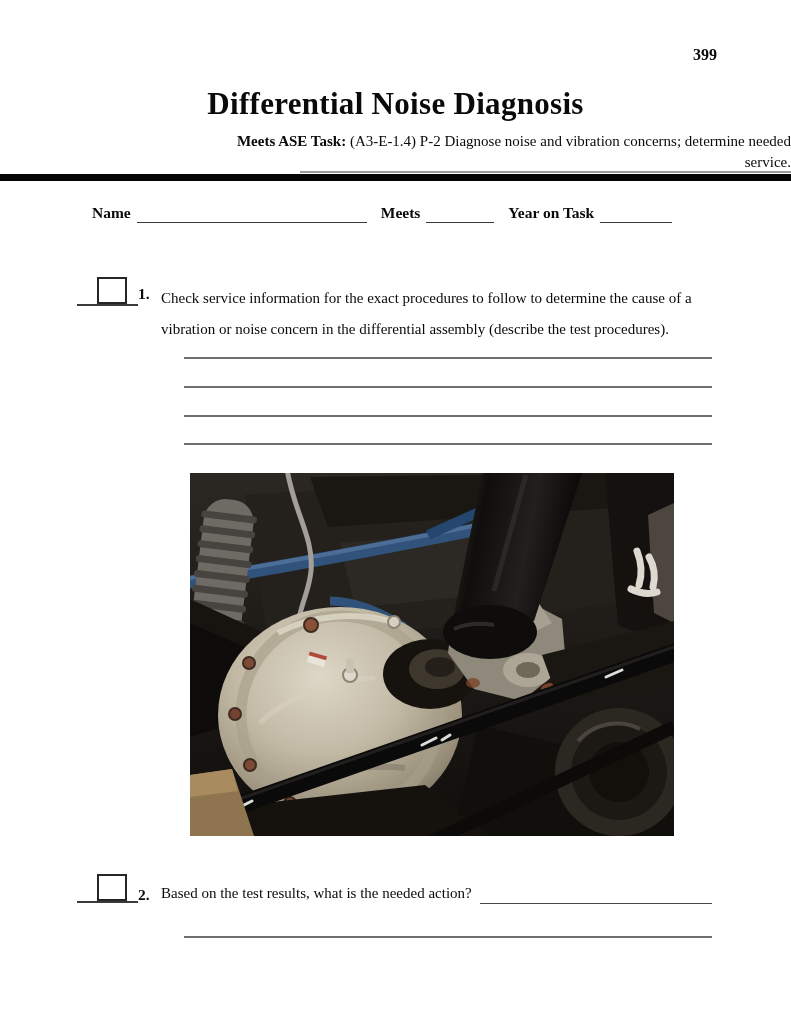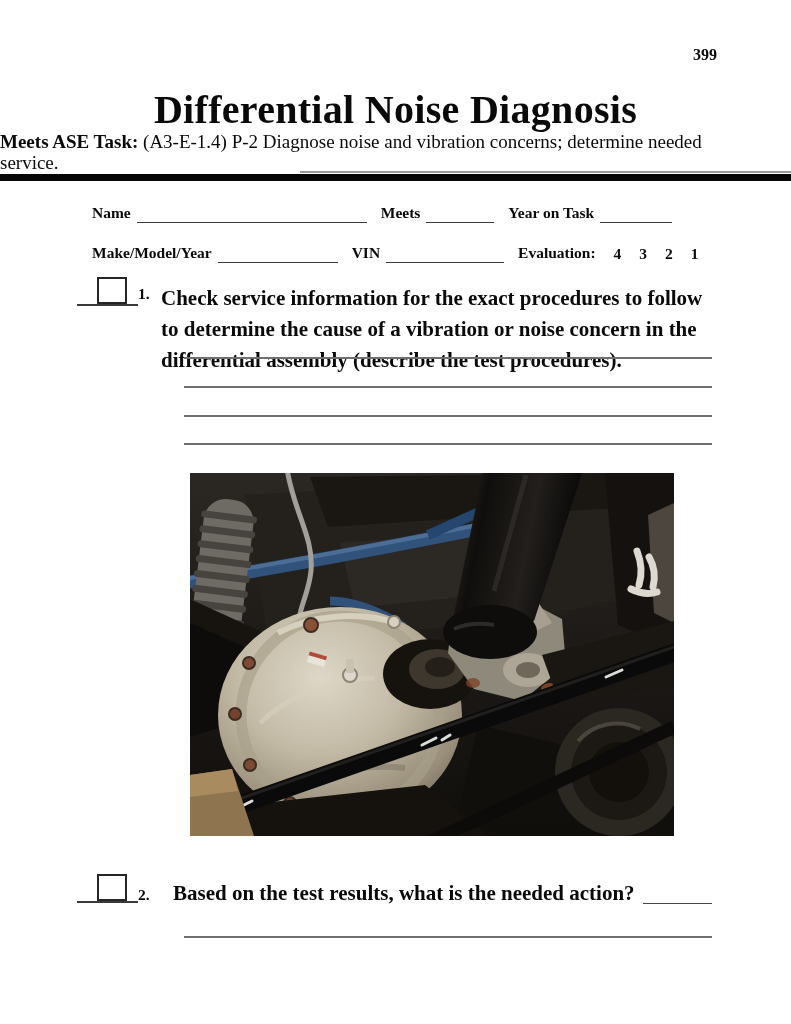--- a/index.html
+++ b/index.html
@@ -2,43 +2,43 @@
 <html><head>
 <meta charset="utf-8">
 <style>
   html,body{margin:0;padding:0;background:#ffffff;}
   .page{
     position:relative;width:791px;height:1024px;background:#ffffff;
     font-family:"Liberation Serif","DejaVu Serif",serif;color:#0a0a0a;overflow:hidden;
   }
   .pagenum{position:absolute;top:46px;right:74px;font-size:16px;font-weight:bold;}
   .title{position:absolute;top:86px;left:0;width:100%;text-align:center;
-    font-size:40px;font-weight:bold;letter-spacing:0.3px;}
-  .subtitle{position:absolute;top:131px;left:0;width:100%;text-align:left;
-    font-size:19px;line-height:21px;}
+    font-size:31px;font-weight:bold;letter-spacing:0.3px;}
+  .subtitle{position:absolute;top:131px;left:0;width:100%;text-align:right;
+    font-size:15px;line-height:21px;}
   .subtitle b{font-weight:bold;}
   .rule-thin{position:absolute;top:171px;left:300px;width:491px;height:1.5px;background:#9a9a9a;}
   .rule-thick{position:absolute;top:174px;left:0;width:791px;height:7px;background:#050505;}
 
   .form-row{position:absolute;left:92px;display:flex;align-items:flex-end;
     font-size:15.5px;font-weight:bold;white-space:nowrap;}
   .form-row .lbl{padding-bottom:1px;font-family:Liberation Serif, serif;}
   .fill{display:inline-block;border-bottom:1.6px solid #3b3b3b;height:17px;margin:0 14px 0 6px;}
   .row1{top:204px;}
   .row2{top:244px;}
   .evnum{display:inline-block;margin-left:18px;font-weight:bold;}
 
   .checkbox{position:absolute;width:26px;height:23px;border:2.5px solid #262626;background:#fff;}
   .checkbox-underline{position:absolute;width:61px;border-top:2px solid #3a3a3a;}
 
   .task-num{position:absolute;font-size:15.5px;font-weight:bold;}
-  .task-text{position:absolute;font-size:21px;line-height:31px;font-weight:bold;}
+  .task-text{position:absolute;font-size:15px;line-height:31px;}
   .t1-text{top:283px;left:161px;width:557px;}
   .t2-row{top:884px;left:161px;width:551px;display:flex;align-items:flex-end;line-height:19px;}
-  .t2-row .task2-label{white-space:nowrap;padding-bottom:1px;margin-left:12px;}
+  .t2-row .task2-label{white-space:nowrap;padding-bottom:1px;}
   .t2-fill{flex:1;border-bottom:1.6px solid #474747;height:18px;margin-left:8px;}
 
   .ans-line{position:absolute;left:184px;width:528px;border-top:2px solid #6f6f6f;}
 
   .photo{position:absolute;top:473px;left:190px;width:484px;height:363px;}
   .photo svg{display:block;}
 </style>
 </head>
 <body>
 
@@ -56,31 +56,20 @@
 
   <div class="form-row row1">
     <span class="lbl">Name</span>
     <span class="fill" style="width:230px;"></span>
     <span class="lbl">Meets</span>
     <span class="fill" style="width:68px;"></span>
     <span class="lbl">Year on Task</span>
     <span class="fill" style="width:72px;margin-right:0;"></span>
   </div>
 
-  <div class="form-row row2">
-    <span class="lbl">Make/Model/Year</span>
-    <span class="fill" style="width:120px;"></span>
-    <span class="lbl">VIN</span>
-    <span class="fill" style="width:118px;"></span>
-    <span class="lbl">Evaluation:</span>
-    <span class="evnum">4</span>
-    <span class="evnum">3</span>
-    <span class="evnum">2</span>
-    <span class="evnum">1</span>
-  </div>
 
   <div class="checkbox" style="top:277px;left:97px;"></div>
   <div class="checkbox-underline" style="top:304px;left:77px;"></div>
   <div class="task-num" style="top:285px;left:138px;">1.</div>
   <div class="task-text t1-text">Check service information for the exact procedures to follow to determine the cause of a vibration or noise concern in the differential assembly (describe the test procedures).</div>
 
   <div class="ans-line" style="top:357px;"></div>
   <div class="ans-line" style="top:386px;"></div>
   <div class="ans-line" style="top:415px;"></div>
   <div class="ans-line" style="top:443px;"></div>

